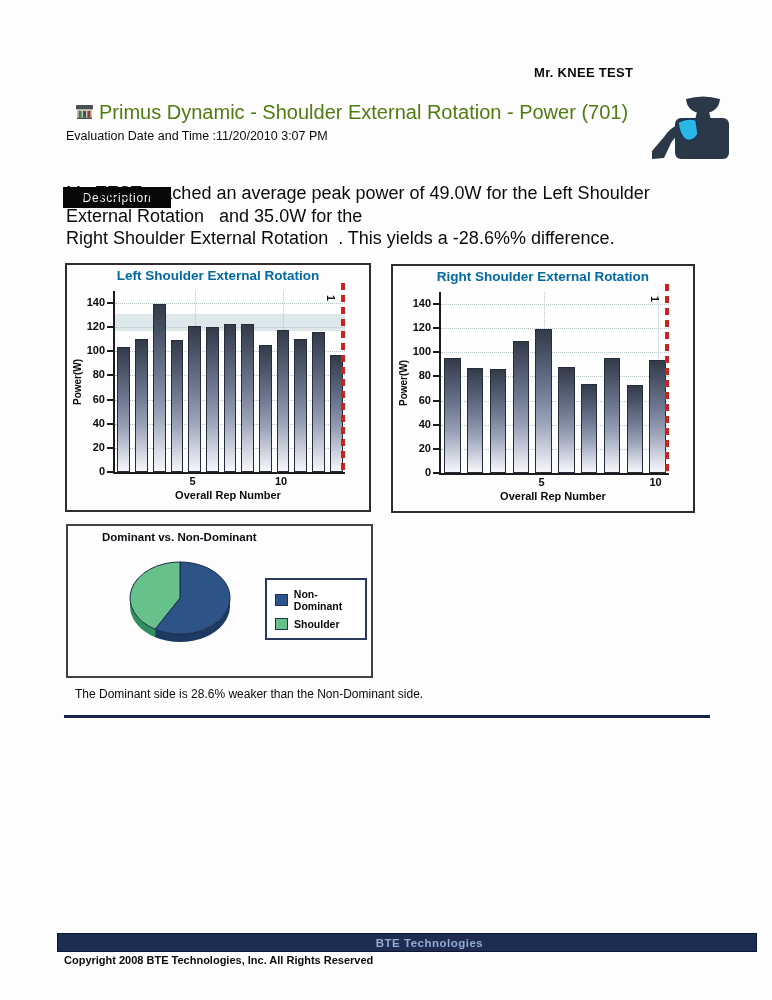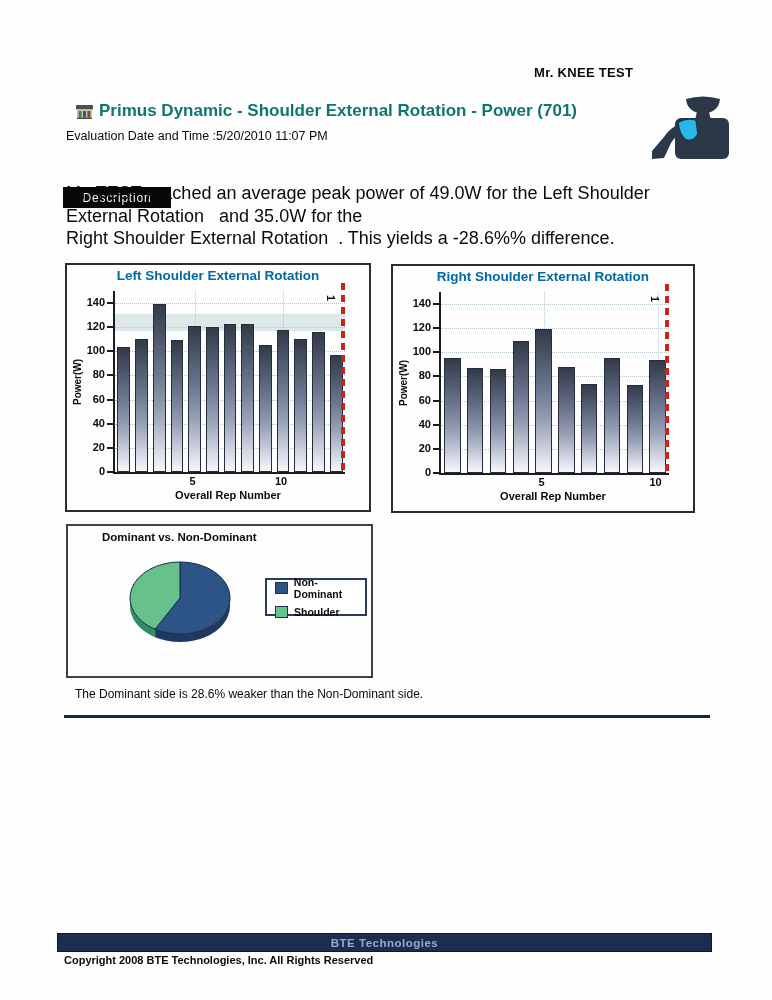--- a/index.html
+++ b/index.html
@@ -1,29 +1,29 @@
 <!DOCTYPE html>
 <html><head>
 <meta charset="utf-8">
 <style>
   html,body{margin:0;padding:0;background:#e8e8e8;}
   .page{position:relative;width:772px;height:1000px;background:#fdfdfd;margin:0 auto;
         font-family:"Liberation Sans",sans-serif;color:#0b0b0b;overflow:hidden;}
   .abs{position:absolute;}
   .patient{font-size:13px;font-weight:bold;letter-spacing:.3px;}
-  .report-title{font-size:17px;font-weight:bold;color:#0f766e;}
+  .report-title{font-size:20px;font-weight:normal;color:#4d7c0f;}
   .eval{font-size:12.5px;}
   .blackbox{background:#070707;color:#f2f2f2;display:flex;align-items:center;justify-content:center;margin-top:32px;}
   .desc-box{font-size:12px;letter-spacing:.8px;}
   .tagbox{font-size:11px;letter-spacing:2px;color:#e6e6e6;}
   .body-text{font-size:18px;line-height:1.25;white-space:pre-wrap;}
   .note{font-size:12px;}
   .hr-line{background:#16254d;}
   .footer-bar{background:#1d2c50;border:1px solid #0d1733;display:flex;align-items:center;justify-content:center;
-              font-size:11.5px;font-weight:bold;color:#93aad2;letter-spacing:.5px;}
+              font-size:11.5px;font-weight:bold;color:#93aad2;letter-spacing:.5px;padding-left:45px;}
   .copyright{font-size:11px;font-weight:bold;}
   
   .chart-box{position:absolute;border:2px solid #2d2d2d;background:#fdfdfd;box-sizing:border-box;}
   .chart-title{position:absolute;top:3px;left:0;width:100%;text-align:center;
                font-size:13.5px;font-weight:bold;color:#0369a1;}
   .plot{position:absolute;border-left:2px solid #1c1c1c;border-bottom:2px solid #1c1c1c;overflow:visible;}
   .hgrid{position:absolute;left:0;width:100%;height:0;border-top:1px dotted #b7c6cb;}
   .vgrid{position:absolute;top:0;height:100%;width:0;border-left:1px dotted #b7c6cb;}
   .band{position:absolute;left:0;width:100%;}
   .bar{position:absolute;box-sizing:border-box;border:1.5px solid #252c3c;
@@ -32,21 +32,21 @@
   .endmark{position:absolute;font-size:11px;font-weight:bold;transform:rotate(90deg);color:#111;z-index:4;}
   .ytick{position:absolute;left:2px;width:36px;text-align:right;font-size:11px;font-weight:bold;}
   .ytickmark{position:absolute;left:40px;width:6px;height:0;border-top:2px solid #1c1c1c;}
   .xtick{position:absolute;width:30px;text-align:center;font-size:11px;font-weight:bold;}
   .xlabel{position:absolute;text-align:center;font-size:11px;font-weight:bold;}
   .ylabel{position:absolute;left:5px;writing-mode:vertical-rl;transform:rotate(180deg);
           display:flex;align-items:center;justify-content:center;font-size:10px;font-weight:bold;}
   
   .pie-box{border:2px solid #414141;}
   .pie-title{position:absolute;left:34px;top:5px;font-size:11.5px;font-weight:bold;color:#0a0a12;}
-  .legend{position:absolute;left:197px;top:52px;width:102px;height:38px;border:2px solid #2a3a5c;background:#fff;
+  .legend{position:absolute;left:197px;top:52px;width:102px;height:62px;border:2px solid #2a3a5c;background:#fff;
           box-sizing:border-box;display:flex;flex-direction:column;justify-content:center;gap:6px;padding-left:8px;}
   .legend-row{display:flex;align-items:center;gap:6px;}
   .leg-swatch{width:13px;height:12px;border:1.5px solid #20304e;box-sizing:border-box;}
   .leg-label{font-size:10.5px;font-weight:bold;}
 </style>
 </head>
 <body>
 
 <div class="page">
 
@@ -55,21 +55,21 @@
   <svg class="abs" style="left:76px;top:105px;" width="17" height="15" viewBox="0 0 17 15">
     <rect x="0" y="0" width="17" height="4.5" rx="1" fill="#4a4f55"></rect>
     <rect x="1" y="4.5" width="15" height="9" fill="#cfc9a8"></rect>
     <rect x="2.6" y="6" width="3" height="6.5" fill="#3f7f4f"></rect>
     <rect x="7" y="6" width="3" height="6.5" fill="#35508f"></rect>
     <rect x="11.4" y="6" width="3" height="6.5" fill="#8f4035"></rect>
     <rect x="1" y="12.5" width="15" height="1.5" fill="#4a4f55"></rect>
   </svg>
   <div class="abs report-title" style="left:99px;top:101px;">Primus Dynamic - Shoulder External Rotation - Power (701)</div>
 
-  <div class="abs eval" style="left:66px;top:129px;">Evaluation Date and Time :5/20/2010 11:07 PM</div>
+  <div class="abs eval" style="left:66px;top:129px;">Evaluation Date and Time :11/20/2010 3:07 PM</div>
 
   <svg class="abs" style="left:645px;top:92px;" width="112" height="78" viewBox="0 0 112 78">
     <path d="M44,29 C33,31 25,36 19,45 L7,59 L7,67 L19,66 L26,51 C31,43 38,39 46,36 Z" fill="#2b3848"></path>
     <rect x="30" y="26" width="54" height="41" rx="6" fill="#2b3848"></rect>
     <path d="M33,30 Q43,25 51,28 L53,42 Q49,50 41,48 Q34,43 33,30 Z" fill="#29b7e5" stroke="#1b3350" stroke-width="1.5"></path>
     <path d="M41,7 Q58,2 75,7 Q74,20 58,22 Q42,20 41,7 Z" fill="#2b3848"></path>
     <path d="M52,20 L64,20 L66,28 L50,28 Z" fill="#2b3848"></path>
   </svg>
 
   <div class="abs blackbox desc-box" style="left:63px;top:155px;width:108px;height:21px;">Description</div>

